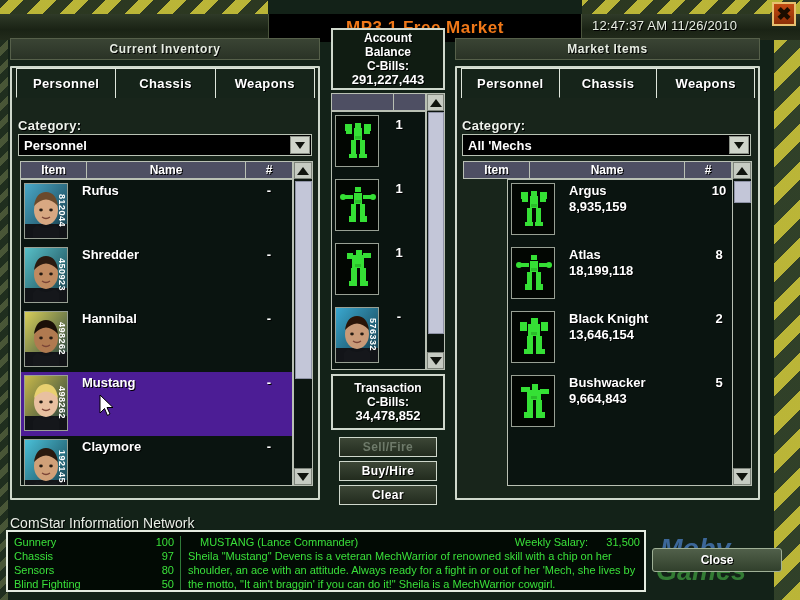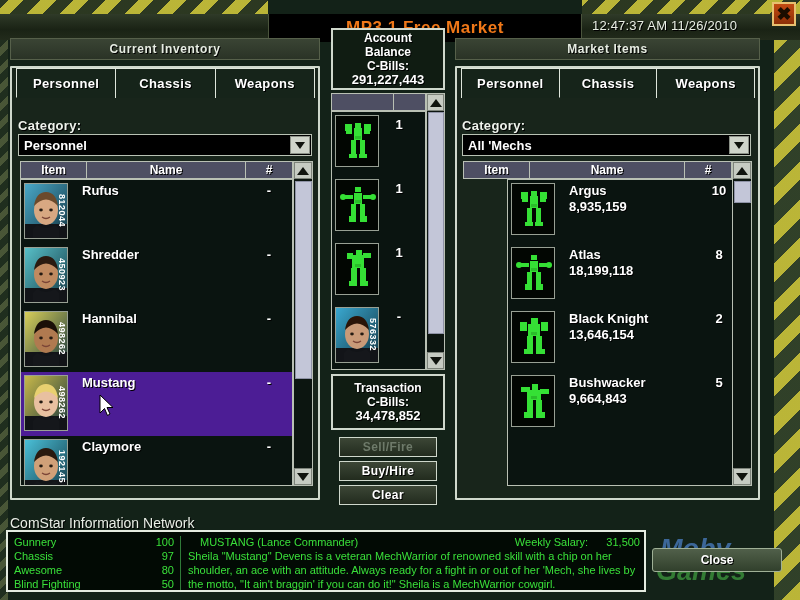--- a/index.html
+++ b/index.html
@@ -658,21 +658,21 @@
     <div id="stats">
         <div class="stat">
           <span class="k">Gunnery</span>
           <span class="v">100</span>
         </div>
         <div class="stat">
           <span class="k">Chassis</span>
           <span class="v">97</span>
         </div>
         <div class="stat">
-          <span class="k">Awesome</span>
+          <span class="k">Sensors</span>
           <span class="v">80</span>
         </div>
         <div class="stat">
           <span class="k">Blind Fighting</span>
           <span class="v">50</span>
         </div>
       </div>
     <div id="stat-div"></div>
     <div id="desc">
       <div id="desc-head">

